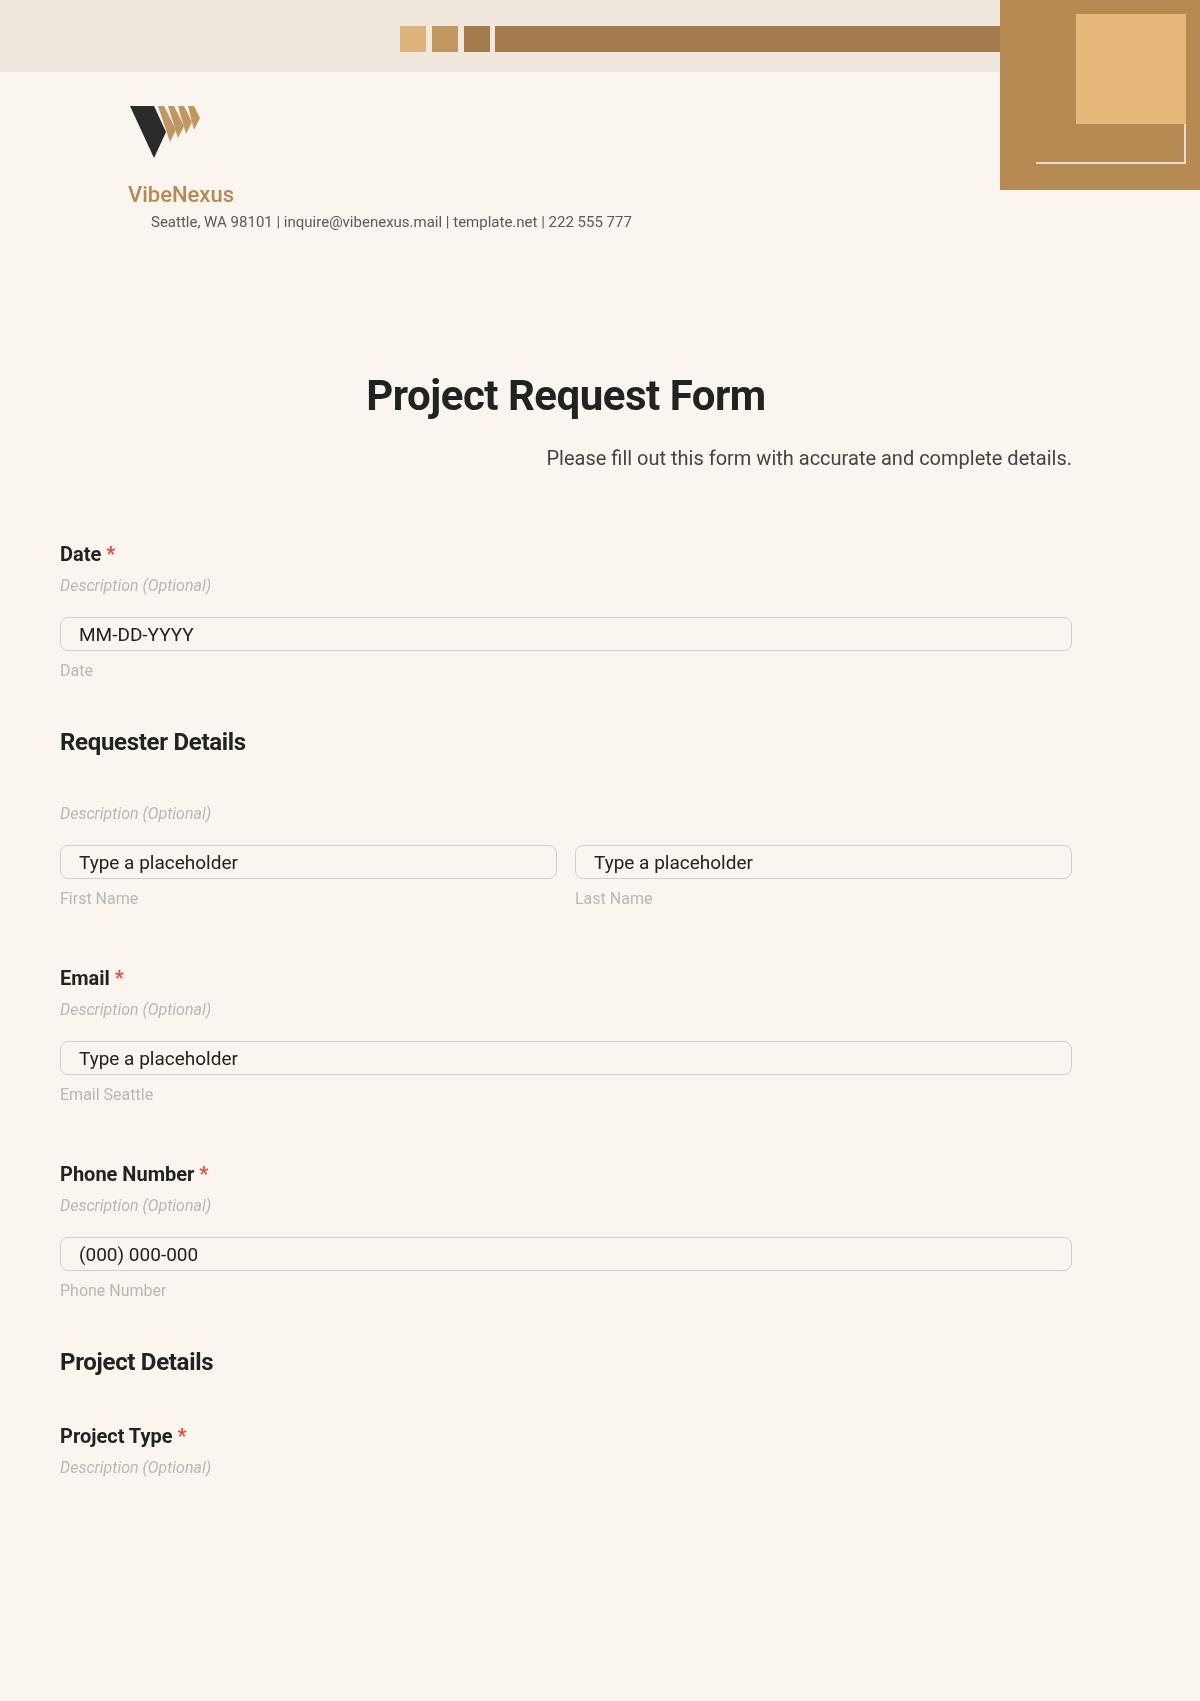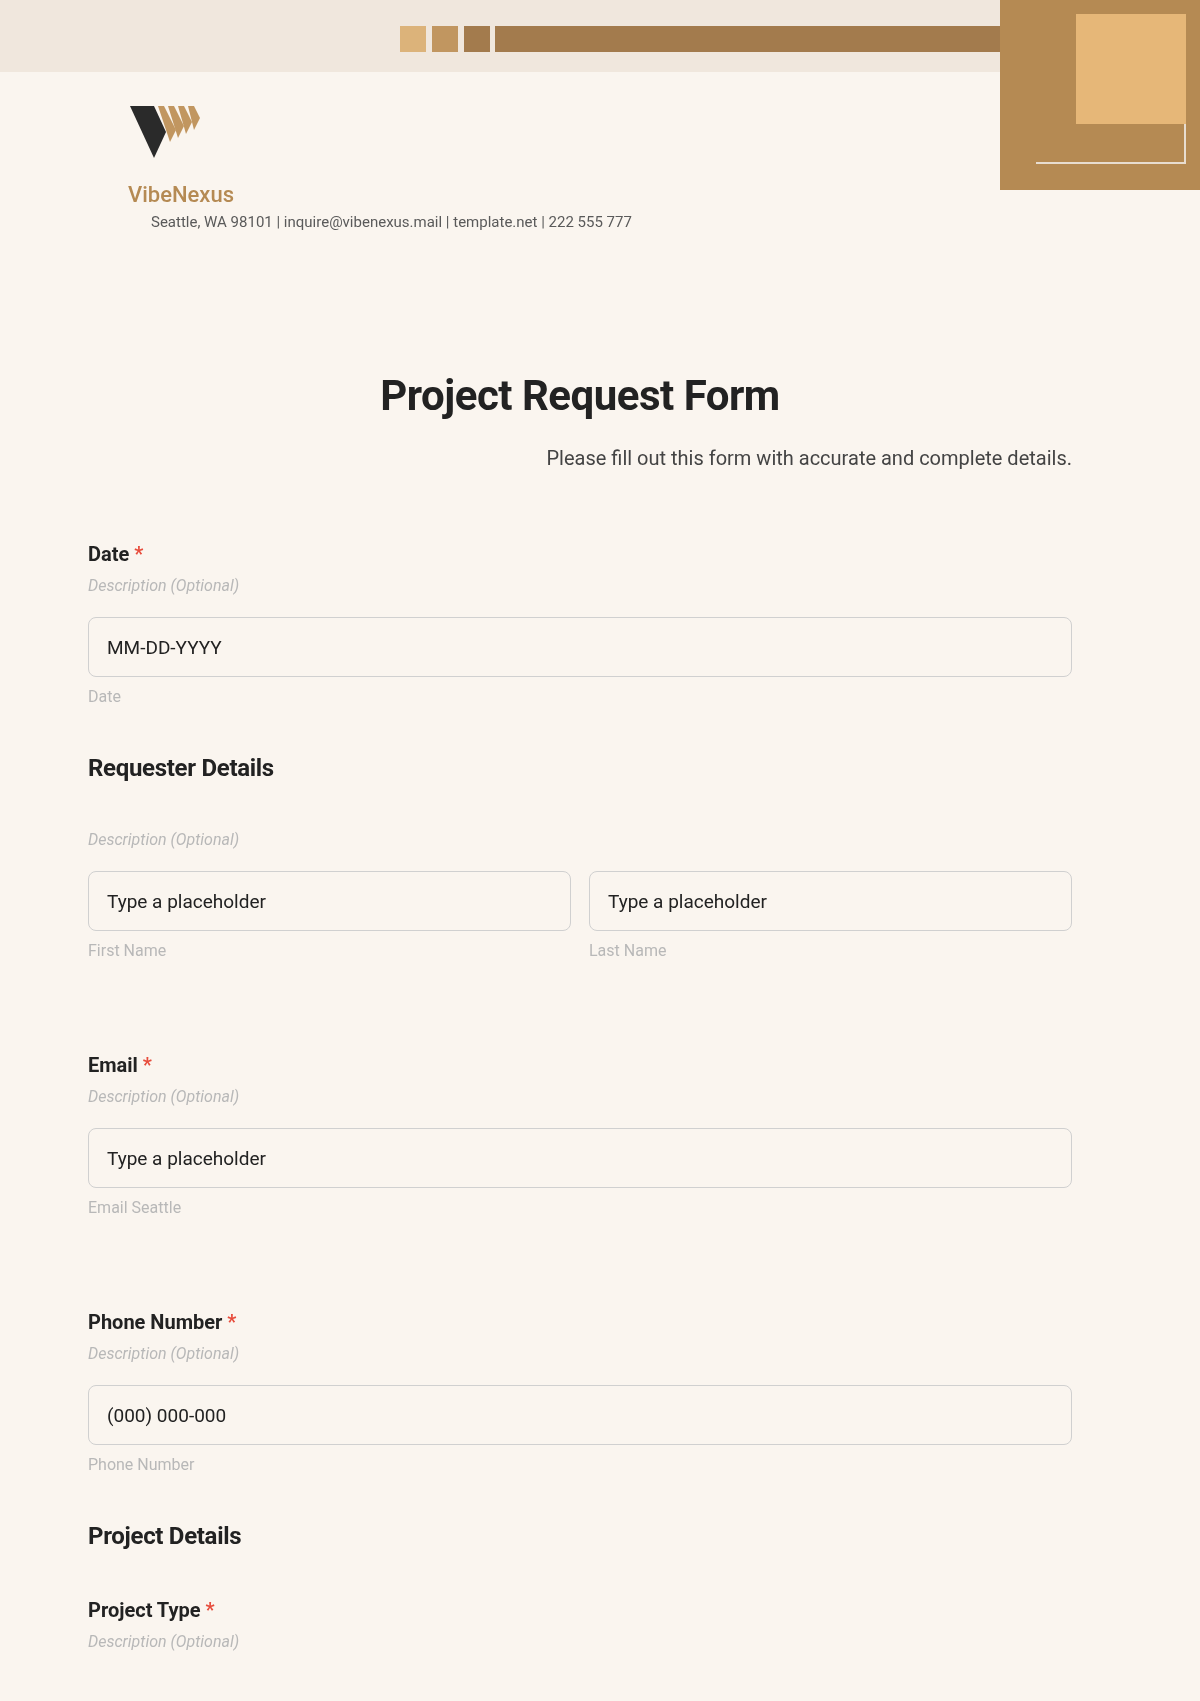--- a/index.html
+++ b/index.html
@@ -87,21 +87,21 @@
       color: #b58a53;
       margin-top: 6px;
     }
     .brand-contact {
       font-size: 15px;
       color: #5a5a5a;
       margin-top: 6px;
       margin-left: 23px;
     }
     .form-container {
-      padding: 140px 128px 40px 88px;
+      padding: 140px 128px 40px 60px;
     }
     .form-title {
       text-align: center;
       font-size: 42px;
       font-weight: 700;
       color: #222;
       letter-spacing: -0.5px;
     }
     .form-subtitle {
       text-align: right;
@@ -110,21 +110,21 @@
       margin-top: 26px;
     }
     .section-title {
       font-size: 24px;
       font-weight: 700;
       color: #222;
       margin-top: 48px;
       letter-spacing: -0.3px;
     }
     .field-block {
-      margin-top: 93px;
+      margin-top: 58px;
     }
     .field-block.first {
       margin-top: 72px;
     }
     .field-block.after-section {
       margin-top: 48px;
     }
     .field-label {
       font-size: 20px;
       font-weight: 700;
@@ -145,21 +145,21 @@
       gap: 18px;
       margin-top: 22px;
     }
     .input-col {
       flex: 1;
       display: flex;
       flex-direction: column;
     }
     .text-input {
       width: 100%;
-      height: 60px;
+      height: 34px;
       border: 1px solid #d0d0d0;
       border-radius: 8px;
       padding: 0 18px;
       font-size: 19px;
       color: #222;
       background: transparent;
       font-family: inherit;
     }
     .text-input::placeholder {
       color: #222;

